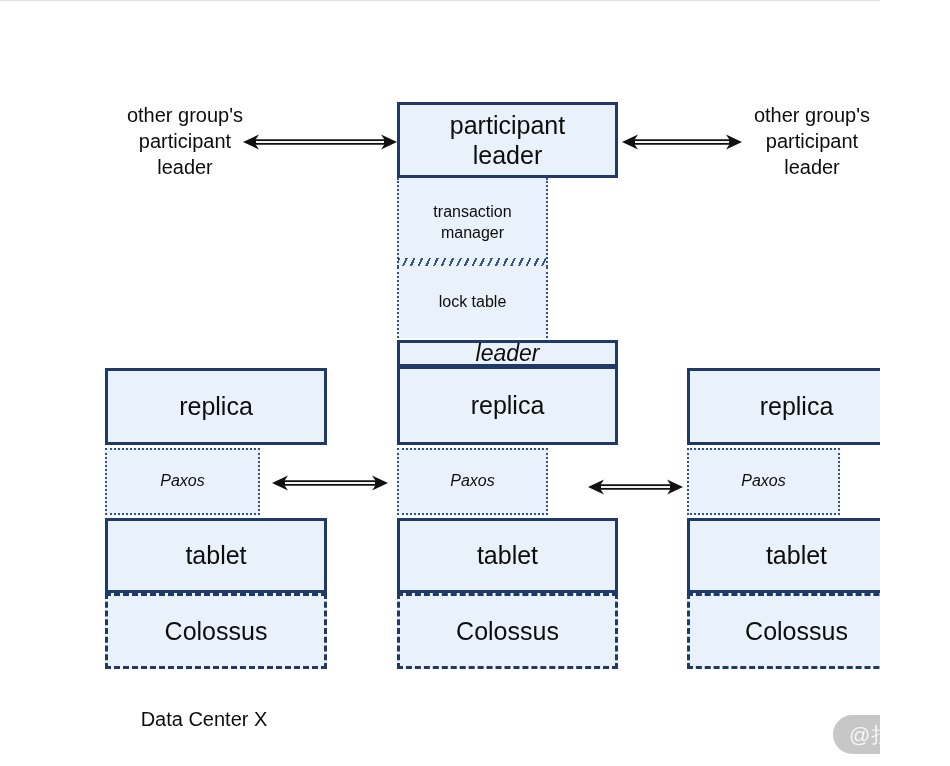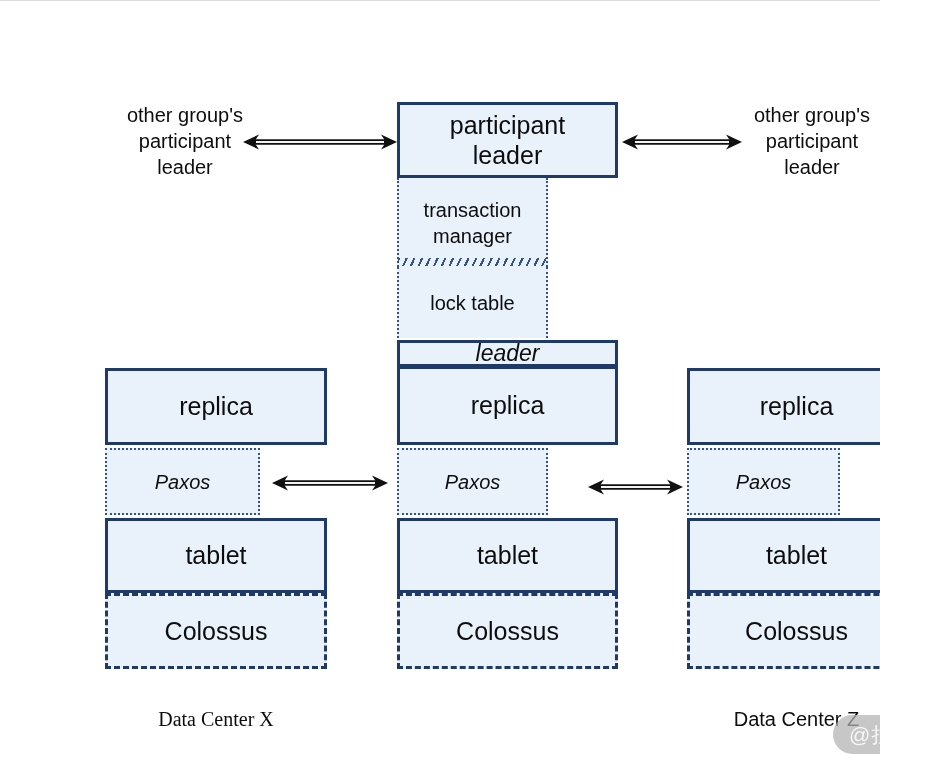--- a/index.html
+++ b/index.html
@@ -12,21 +12,21 @@
   .box{
     position:absolute;box-sizing:border-box;background:var(--box-fill,#e9f1fb);
     display:flex;align-items:center;justify-content:center;text-align:center;
   }
   .solid{border:3px solid var(--solid-border,#1f3a68);}
   .dotted{border:2px dotted var(--dotted-border,#33518a);font-style:italic;}
   .dotted-sides{border-left:2px dotted var(--dotted-border,#33518a);
                 border-right:2px dotted var(--dotted-border,#33518a);}
   .dashed{border:3px dashed var(--solid-border,#1f3a68);}
   .big-label{font-size:25px;line-height:1.22;}
-  .mid-label{font-size:20px;line-height:1.3;}
+  .mid-label{font-size:16px;line-height:1.3;}
   .leader-strip{font-size:23px;font-style:italic;border:3px solid var(--solid-border,#1f3a68);}
   .note{
     position:absolute;font-size:20px;line-height:26px;text-align:center;
   }
   .dc-label{
     position:absolute;font-size:20px;text-align:center;
   }
   .hatch{
     position:absolute;box-sizing:border-box;height:8px;
     background:repeating-linear-gradient(115deg,
@@ -100,17 +100,16 @@
   </svg>
 
   <div class="box solid big-label" style="left:105px;top:518px;width:222px;height:75px;">tablet</div>
   <div class="box solid big-label" style="left:397px;top:518px;width:221px;height:75px;">tablet</div>
   <div class="box solid big-label" style="left:687px;top:518px;width:219px;height:75px;">tablet</div>
 
   <div class="box dashed big-label" style="left:105px;top:593px;width:222px;height:76px;">Colossus</div>
   <div class="box dashed big-label" style="left:397px;top:593px;width:221px;height:76px;">Colossus</div>
   <div class="box dashed big-label" style="left:687px;top:593px;width:219px;height:76px;">Colossus</div>
 
-  <div class="dc-label" style="left:105px;top:708px;width:222px;font-family:Liberation Serif, serif;">Data Center X</div>
-  <div class="dc-label" style="left:687px;top:708px;width:219px;">Data Center Z</div>
+  <div class="dc-label" style="left:93px;top:708px;width:222px;">Data Center X</div>
 
   <div class="watermark">@拉勾教育</div>
 </div>
 
 </body></html>

